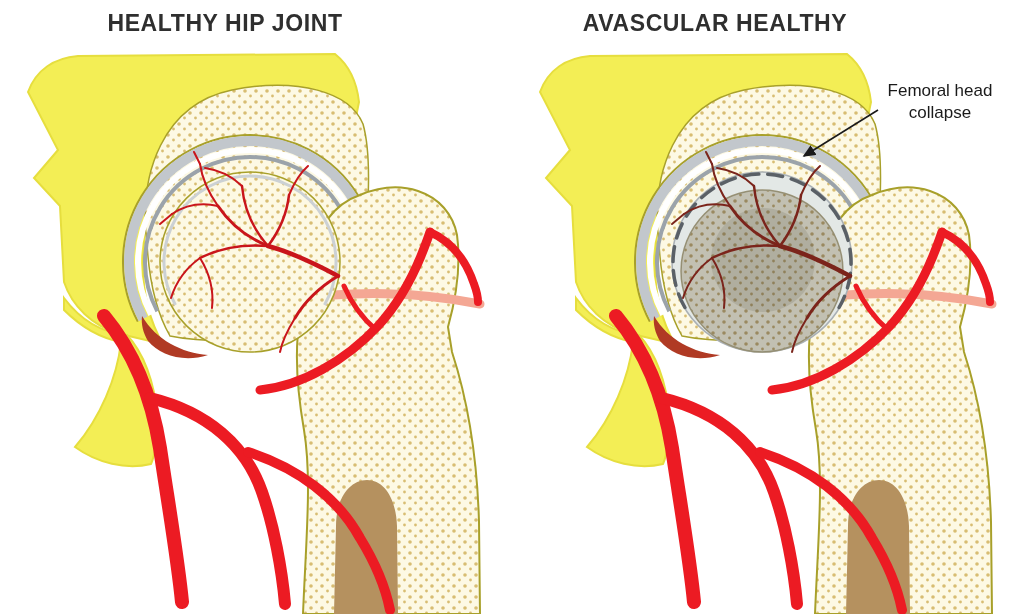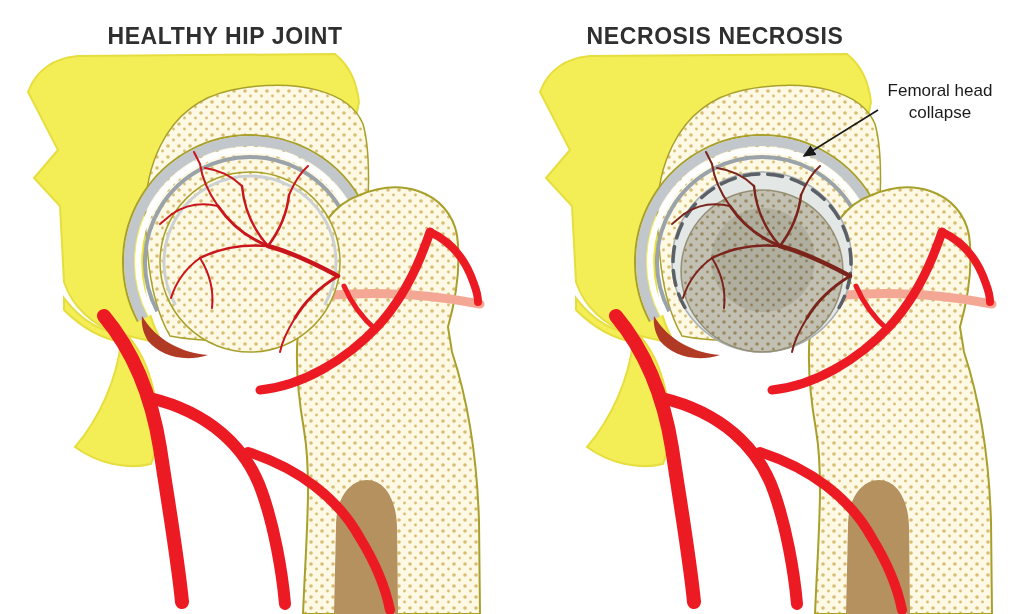--- a/index.html
+++ b/index.html
@@ -1,21 +1,21 @@
 <!DOCTYPE html>
 <html style="--background: #ffffff; --title-ink: #2f2f2f; --annotation-ink: #1a1a1a; --pelvis-yellow: #f3ee55; --pelvis-shadow: #e6de3e; --bone-fill: #fdf9e4; --bone-dot: #d8bd72; --bone-outline: #a8a02a; --cartilage: #c2c7cc; --cartilage-dark: #9ba3aa; --artery-red: #ec1b23; --artery-deep: #c9151b; --vein-salmon: #f4a794; --labrum-red: #b03a24; --marrow-brown: #b5915f; --necrotic-fill: #d3d0c2; --necrotic-dot: #a59062; --necrotic-vessel: #7b241b; --collapse-gray: #5a6066;"><head>
 <meta charset="utf-8">
 <style>
   html,body{margin:0;padding:0;background:#fff;}
   .figure{position:relative;width:1024px;height:614px;background:var(--background,#fff);overflow:hidden;
           font-family:"Liberation Sans",sans-serif;}
   .panel-svg{position:absolute;top:0;width:512px;height:614px;}
   .title{position:absolute;top:10px;text-align:center;
          font-family:"Liberation Sans",sans-serif;font-weight:600;font-size:23px;
-         letter-spacing:.6px;color:var(--title-ink,#2f2f2f);margin-top:13px;}
+         letter-spacing:.6px;color:var(--title-ink,#2f2f2f);}
   
   .pelvis{fill:var(--pelvis-yellow);stroke:var(--pelvis-shadow);stroke-width:2;}
   .ln-bone{stroke:var(--bone-outline);stroke-width:2;}
   .ln-bone-thin{stroke:var(--bone-outline);stroke-width:1.5;}
   .pat-bone-bg{fill:var(--bone-fill);}
   .pat-bone-dot{fill:var(--bone-dot);}
   .pat-necro-bg{fill:var(--necrotic-fill);}
   .pat-necro-dot{fill:var(--necrotic-dot);}
   .cart-edge{stroke:var(--bone-outline);stroke-width:2;fill:none;}
   .cart-outer{stroke:var(--cartilage);stroke-width:10;fill:none;}
@@ -34,21 +34,21 @@
   .dash{stroke:var(--collapse-gray);stroke-width:3.5;stroke-dasharray:15 9;fill:none;stroke-linecap:round;}
   .ann-line{stroke:var(--annotation-ink);stroke-width:1.6;fill:none;}
   .ann{font-family:"Liberation Sans",sans-serif;font-size:17px;fill:var(--annotation-ink);}
 </style>
 </head>
 <body>
 
 <div class="figure">
 
   <div class="title" style="left:0;width:450px">HEALTHY HIP JOINT</div>
-  <div class="title" style="left:520px;width:390px">NECROSIS NECROSIS</div>
+  <div class="title" style="left:520px;width:390px">AVASCULAR HEALTHY</div>
 
   <svg class="panel-svg" style="left:0" viewBox="0 0 512 614">
     <defs>
       <pattern id="stip" width="11" height="11" patternUnits="userSpaceOnUse">
         <rect width="11" height="11" class="pat-bone-bg"></rect>
         <circle cx="3" cy="3" r="1.8" class="pat-bone-dot"></circle>
         <circle cx="8.5" cy="8" r="1.4" class="pat-bone-dot"></circle>
       </pattern>
       <pattern id="stipGray" width="11" height="11" patternUnits="userSpaceOnUse">
         <rect width="11" height="11" class="pat-necro-bg"></rect>

